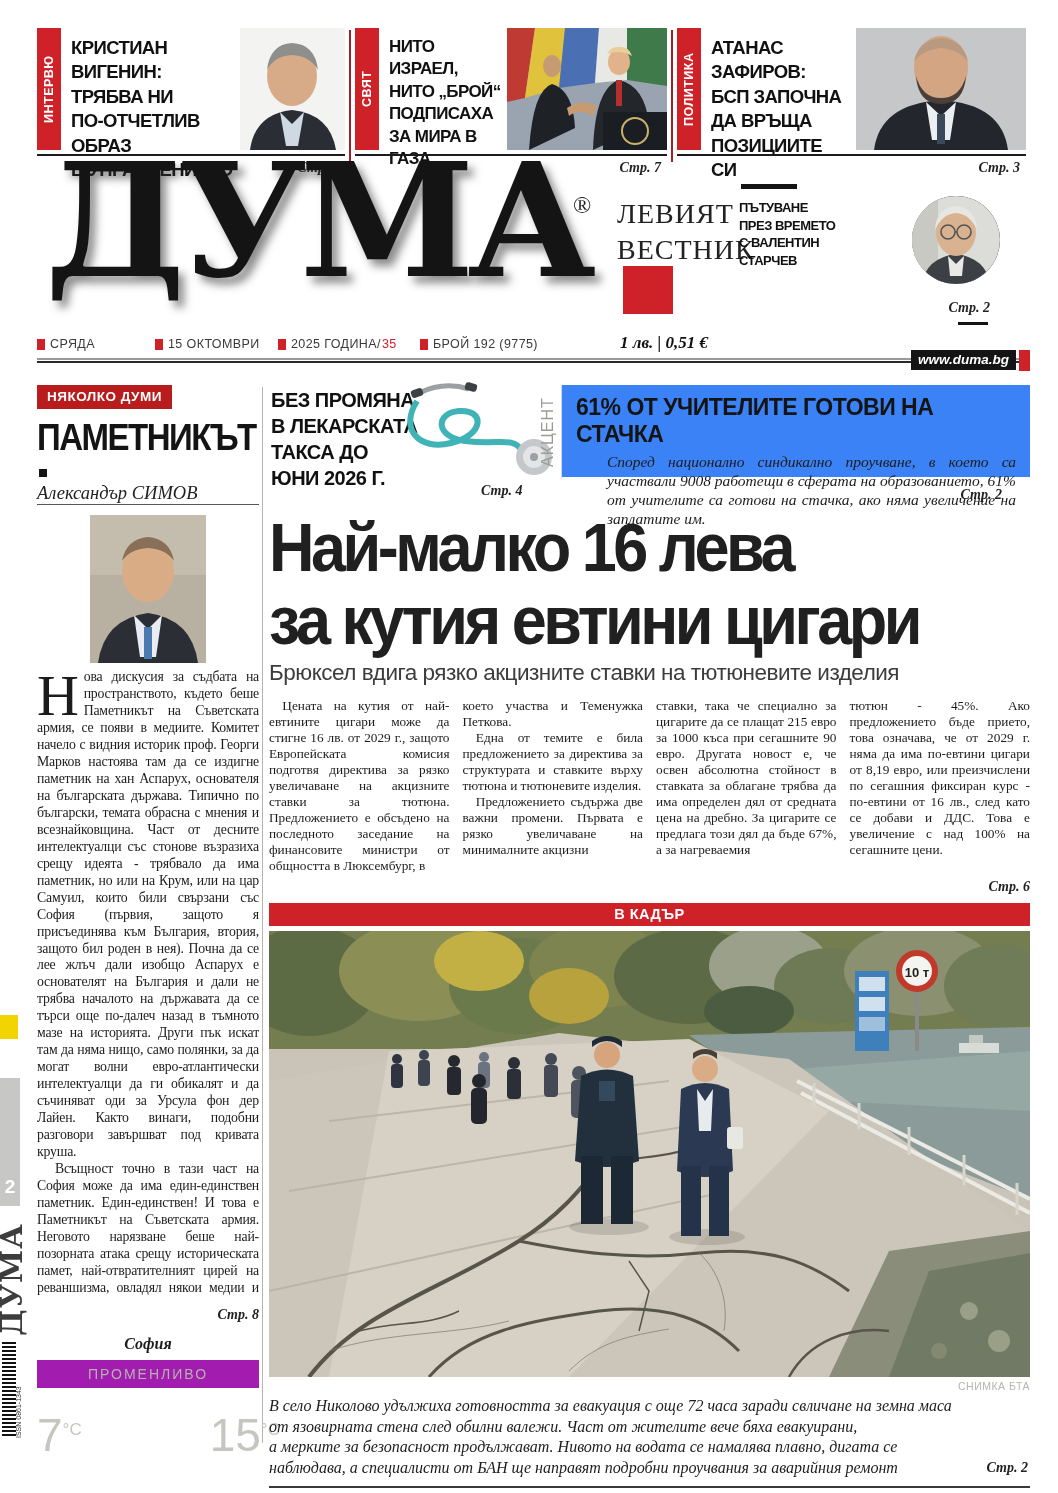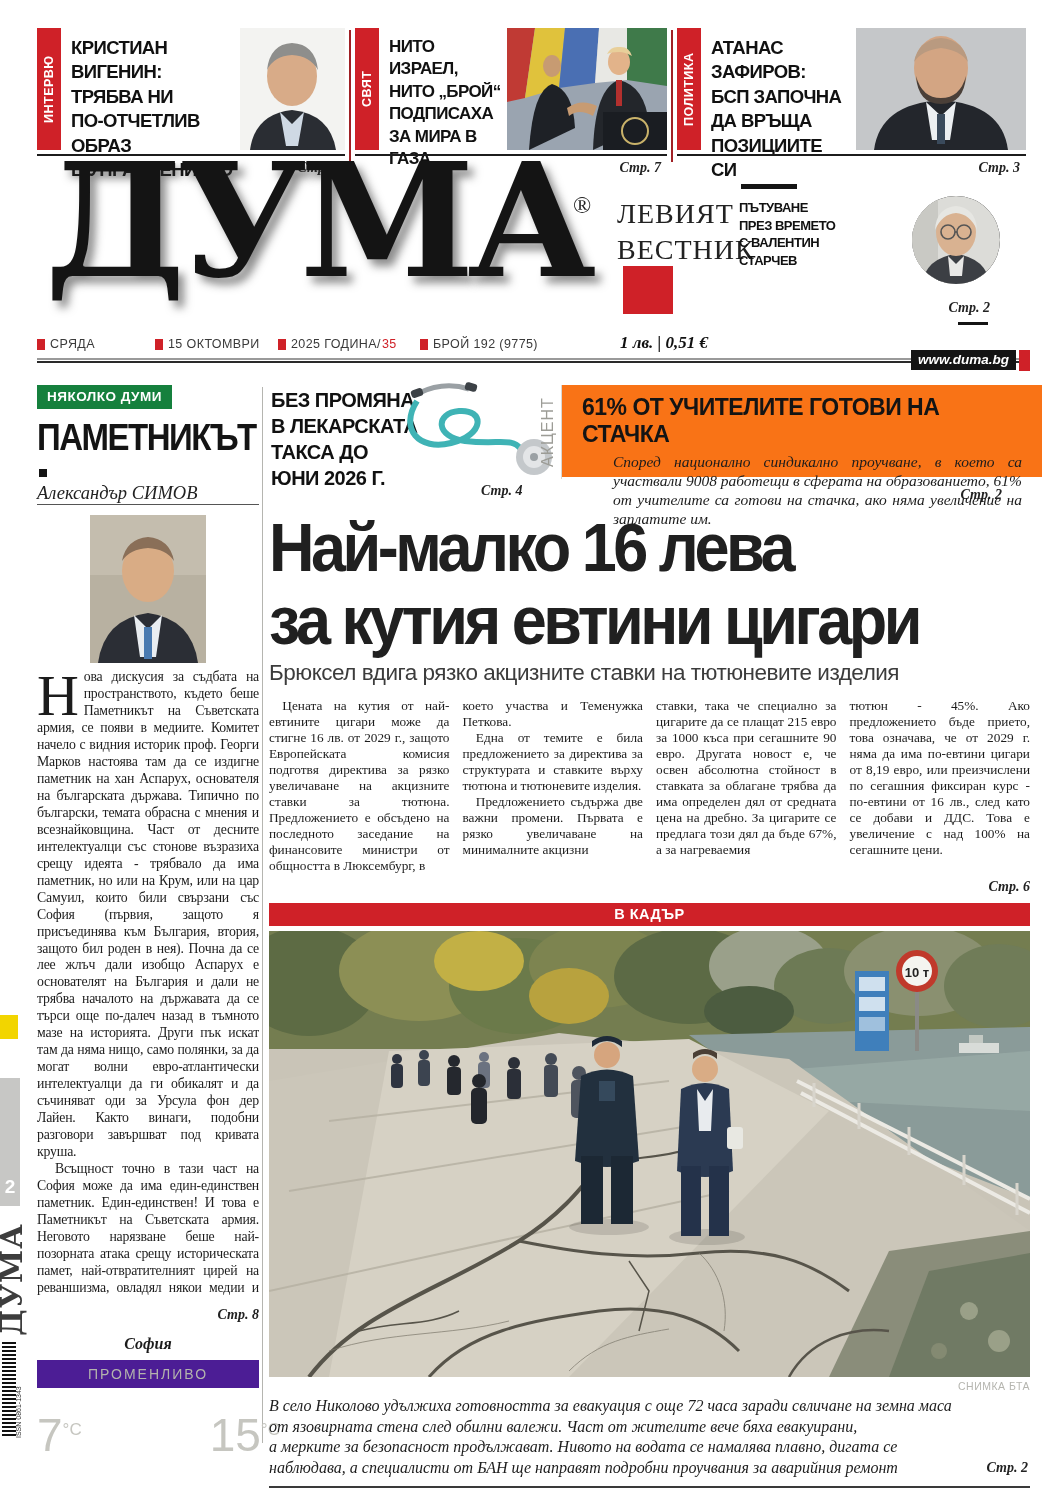--- a/index.html
+++ b/index.html
@@ -54,58 +54,58 @@
   .dl-site{position:absolute;right:14px;top:13px;background:#141414;color:#fff;
            font-style:italic;font-weight:bold;font-size:13.5px;padding:2px 7px 3px;}
   .dl-site-sq{position:absolute;right:0;top:13px;width:11px;height:21px;background:#cf2128;}
 
   
   .content{position:absolute;left:37px;top:385px;width:993px;height:1062px;}
   .v-divider{position:absolute;left:225px;top:2px;width:1px;height:1056px;background:#b5b5b0;}
 
   
   .left-col{position:absolute;left:0;top:0;width:222px;}
-  .kicker{display:inline-block;background:#15803d;color:#fff;font-family:"Liberation Sans",sans-serif;
+  .kicker{display:inline-block;background:#b91c1c;color:#fff;font-family:"Liberation Sans",sans-serif;
           font-weight:bold;font-size:13.5px;letter-spacing:.5px;padding:4px 10px 5px;}
   .op-title{margin-top:8px;font-family:"Liberation Sans",sans-serif;font-weight:bold;
             font-size:33px;letter-spacing:-1.5px;color:#141414;transform:scaleY(1.1);
             transform-origin:left top;}
   .op-square{width:8px;height:8px;background:#141414;margin:14px 0 6px 2px;}
   .op-author{font-style:italic;font-size:18.5px;color:#222;padding-bottom:0;
              border-bottom:1px solid #555;}
   .op-photo{margin:10px auto 6px;display:block;}
   .op-body{height:628px;overflow:hidden;text-align:justify;font-size:13.8px;line-height:1.23;
            letter-spacing:-.2px;color:#1c1c1c;}
   .op-body p{margin:0;}
   .op-body p + p{text-indent:1.3em;}
   .dropcap{float:left;font-size:58px;line-height:.82;padding:3px 5px 0 0;font-family:"Liberation Serif",serif;}
   .op-pageref{text-align:right;margin-top:8px;}
   
   .weather{margin-top:12px;}
   .w-city{text-align:center;font-style:italic;font-weight:bold;font-size:16px;}
-  .w-cond{margin-top:7px;background:#4c1d95;color:#b3b3ad;text-align:center;
+  .w-cond{margin-top:7px;background:#a21caf;color:#b3b3ad;text-align:center;
           font-family:"Liberation Sans",sans-serif;font-size:14px;letter-spacing:2px;padding:6px 0;}
   .w-row{margin-top:10px;display:flex;align-items:flex-end;justify-content:space-between;gap:32px;}
   .w-temp{font-family:"Liberation Sans",sans-serif;color:#c6c6c0;font-size:46px;line-height:.9;}
   .w-temp sup{font-size:17px;color:#c6c6c0;}
 
   
   .main-col{position:absolute;left:232px;top:0;width:761px;}
   .mid-row{position:relative;height:127px;}
   .health-title{position:absolute;left:2px;top:2px;font-family:"Liberation Sans",sans-serif;
                 font-weight:bold;font-size:20px;line-height:1.3;letter-spacing:-.5px;color:#111;}
   .steth{position:absolute;left:120px;top:-6px;}
   .health-page{position:absolute;left:212px;top:96px;}
   .akcent-label{position:absolute;left:266px;top:0;height:94px;width:26px;color:#9c9c96;
                 font-family:"Liberation Sans",sans-serif;font-size:16px;letter-spacing:1px;
                 writing-mode:vertical-rl;transform:rotate(180deg);
                 display:flex;align-items:center;justify-content:center;
                 border-left:1px solid #d8d8d4;}
-  .akcent-box{position:absolute;left:293px;top:0;width:440px;height:74px;background:#f97316;
-              padding:9px 20px;}
+  .akcent-box{position:absolute;left:293px;top:0;width:440px;height:74px;background:#3b82f6;
+              padding:9px 14px;}
   .akcent-title{font-family:"Liberation Sans",sans-serif;font-weight:bold;font-size:23px;
                 letter-spacing:-.5px;color:#141414;}
   .akcent-text{margin-top:5px;font-style:italic;font-size:15.5px;line-height:1.22;color:#1c1c1c;
                text-align:justify;margin-left:31px;}
   .akcent-page{position:absolute;right:28px;top:100px;}
 
   .lead{position:relative;margin-top:0;}
   .lead-headline{font-family:"Liberation Sans",sans-serif;font-weight:bold;font-size:63px;
                  line-height:1.06;letter-spacing:-3.5px;color:#202020;transform:scaleY(1.08);
                  transform-origin:left top;}

